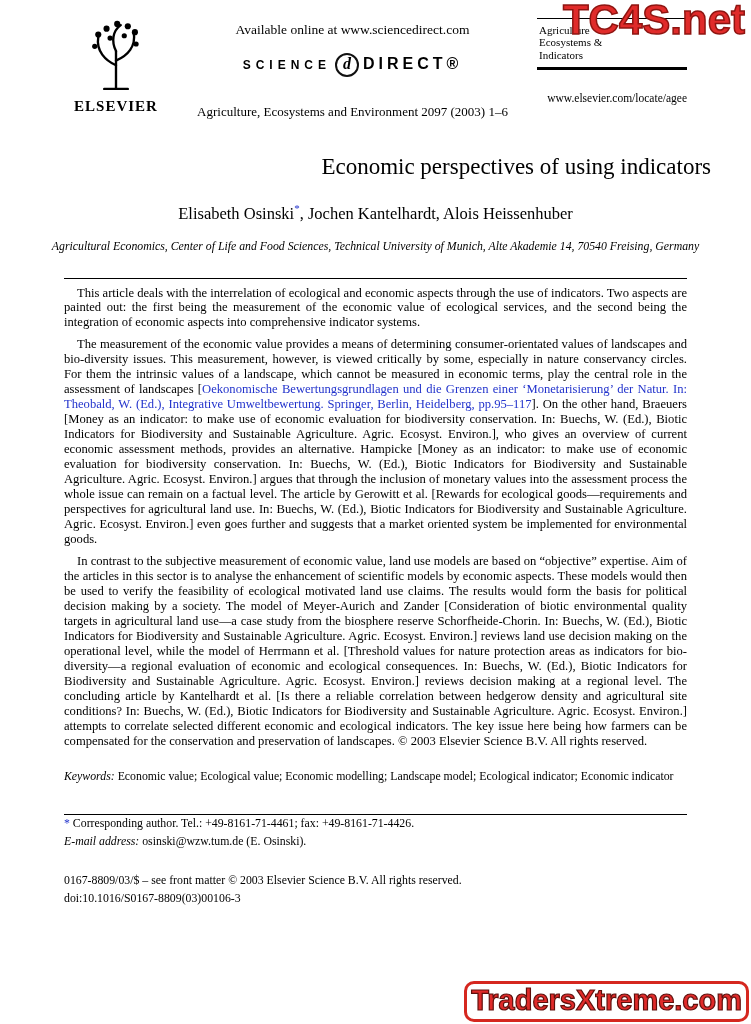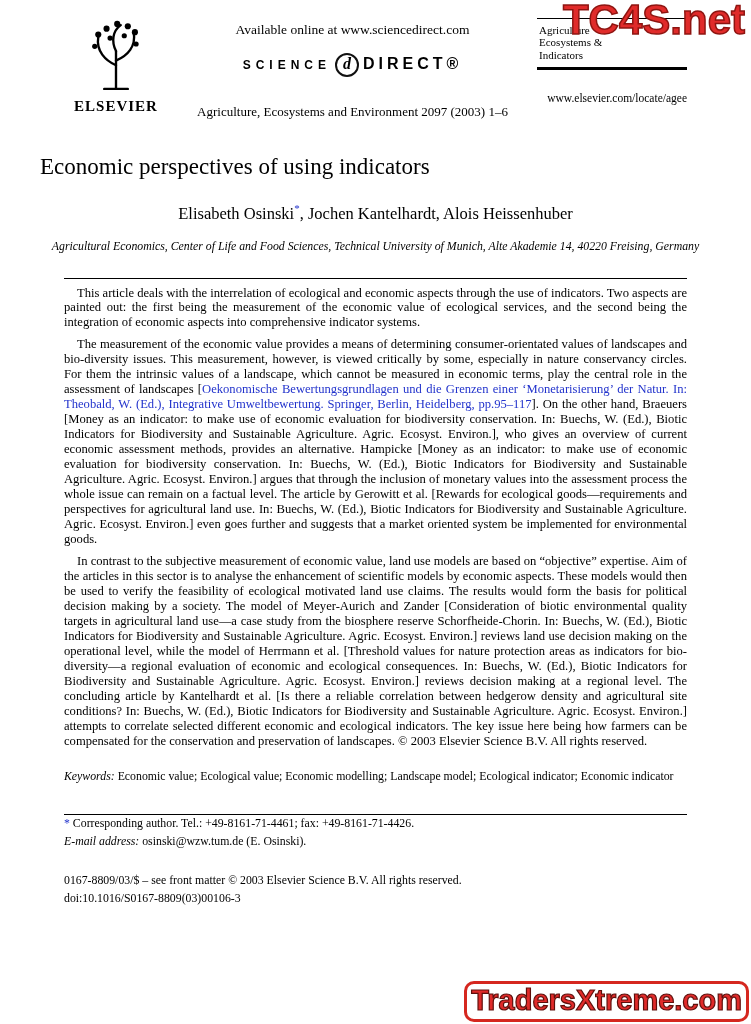--- a/index.html
+++ b/index.html
@@ -36,21 +36,21 @@
         border-radius:50%;font-family:"Liberation Serif",serif;font-style:italic;font-weight:bold;
         font-size:16px;vertical-align:middle;margin:0 4px;text-align:center;}
   .sd-direct{font-weight:bold;letter-spacing:4px;font-size:16px;}
   .citation{margin-top:27px;font-size:13px;}
   .right-col{width:150px;}
   .journal-box{border-top:1px solid #000;border-bottom:3px solid #000;padding:5px 2px 6px;
         font-weight:normal;font-size:11px;line-height:1.12;}
   .locate{margin-top:22px;font-size:11.5px;text-align:right;}
 
   
-  .title{font-weight:normal;font-size:23px;text-align:left;margin:34px 40px 0;}
+  .title{font-weight:normal;font-size:23px;text-align:right;margin:34px 40px 0;}
   .authors{text-align:center;font-size:16.5px;margin-top:22px;}
   .sup{vertical-align:super;font-size:11px;}
   .affiliation{text-align:center;font-style:italic;font-size:11.8px;margin-top:15px;}
   .rule{border:none;border-top:1px solid #000;margin:24px 64px 0;}
 
   
   .abstract-head{font-weight:bold;font-size:13px;margin:15px 64px 0;}
   .para{margin:7px 64px 0;font-size:12.6px;line-height:1.19;text-align:justify;text-indent:13px;}
   .ref{color:#2233cc;}
   .it{font-style:italic;}
@@ -108,21 +108,21 @@
         <div>Agriculture</div>
         <div>Ecosystems &amp;</div>
         <div>Indicators</div>
       </div>
       <div class="locate">www.elsevier.com/locate/agee</div>
     </div>
   </div>
 
   <h1 class="title">Economic perspectives of using indicators</h1>
   <div class="authors"><span>Elisabeth Osinski</span><span class="ref sup">*</span><span>, Jochen Kantelhardt, Alois Heissenhuber</span></div>
-  <div class="affiliation">Agricultural Economics, Center of Life and Food Sciences, Technical University of Munich, Alte Akademie 14, 40220 Freising, Germany</div>
+  <div class="affiliation">Agricultural Economics, Center of Life and Food Sciences, Technical University of Munich, Alte Akademie 14, 70540 Freising, Germany</div>
 
   <hr class="rule">
 
   <p class="para"><span>This article deals with the interrelation of ecological and economic aspects through the use of indicators. Two aspects are painted out: the first being the measurement of the economic value of ecological services, and the second being the integration of economic aspects into comprehensive indicator systems.</span></p>
   <p class="para"><span>The measurement of the economic value provides a means of determining consumer-orientated values of landscapes and bio-diversity issues. This measurement, however, is viewed critically by some, especially in nature conservancy circles. For them the intrinsic values of a landscape, which cannot be measured in economic terms, play the central role in the assessment of landscapes [</span><span class="ref">Oekonomische Bewertungsgrundlagen und die Grenzen einer ‘Monetarisierung’ der Natur. In: Theobald, W. (Ed.), Integrative Umweltbewertung. Springer, Berlin, Heidelberg, pp.95–117</span><span>]. On the other hand, Braeuers [Money as an indicator: to make use of economic evaluation for biodiversity conservation. In: Buechs, W. (Ed.), Biotic Indicators for Biodiversity and Sustainable Agriculture. Agric. Ecosyst. Environ.], who gives an overview of current economic assessment methods, provides an alternative. Hampicke [Money as an indicator: to make use of economic evaluation for biodiversity conservation. In: Buechs, W. (Ed.), Biotic Indicators for Biodiversity and Sustainable Agriculture. Agric. Ecosyst. Environ.] argues that through the inclusion of monetary values into the assessment process the whole issue can remain on a factual level. The article by Gerowitt et al. [Rewards for ecological goods—requirements and perspectives for agricultural land use. In: Buechs, W. (Ed.), Biotic Indicators for Biodiversity and Sustainable Agriculture. Agric. Ecosyst. Environ.] even goes further and suggests that a market oriented system be implemented for environmental goods.</span></p>
   <p class="para"><span>In contrast to the subjective measurement of economic value, land use models are based on “objective” expertise. Aim of the articles in this sector is to analyse the enhancement of scientific models by economic aspects. These models would then be used to verify the feasibility of ecological motivated land use claims. The results would form the basis for political decision making by a society. The model of Meyer-Aurich and Zander [Consideration of biotic environmental quality targets in agricultural land use—a case study from the biosphere reserve Schorfheide-Chorin. In: Buechs, W. (Ed.), Biotic Indicators for Biodiversity and Sustainable Agriculture. Agric. Ecosyst. Environ.] reviews land use decision making on the operational level, while the model of Herrmann et al. [Threshold values for nature protection areas as indicators for bio-diversity—a regional evaluation of economic and ecological consequences. In: Buechs, W. (Ed.), Biotic Indicators for Biodiversity and Sustainable Agriculture. Agric. Ecosyst. Environ.] reviews decision making at a regional level. The concluding article by Kantelhardt et al. [Is there a reliable correlation between hedgerow density and agricultural site conditions? In: Buechs, W. (Ed.), Biotic Indicators for Biodiversity and Sustainable Agriculture. Agric. Ecosyst. Environ.] attempts to correlate selected different economic and ecological indicators. The key issue here being how farmers can be compensated for the conservation and preservation of landscapes. © 2003 Elsevier Science B.V. All rights reserved.</span></p>
 
   <div class="keywords"><span class="it">Keywords:</span><span> Economic value; Ecological value; Economic modelling; Landscape model; Ecological indicator; Economic indicator</span></div>
 
   <div class="footnote">

